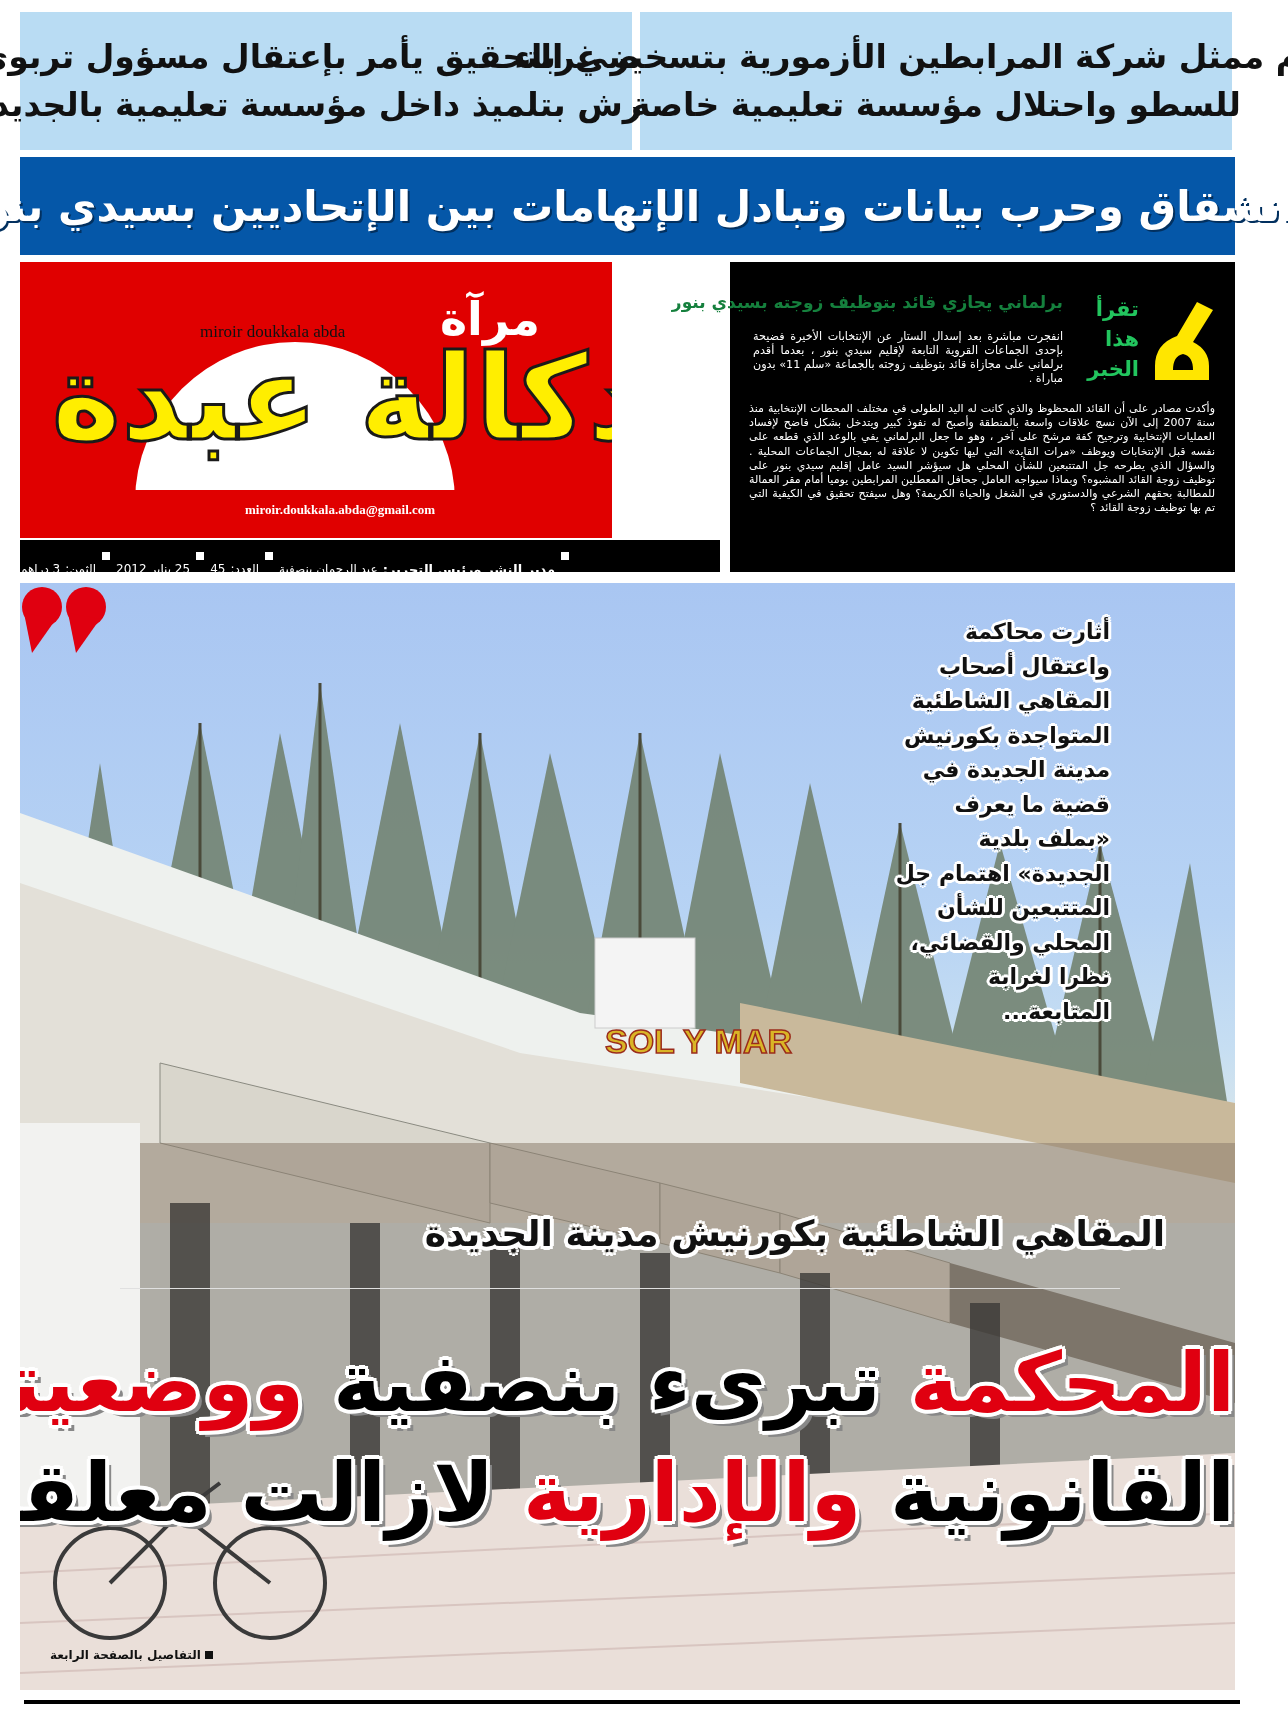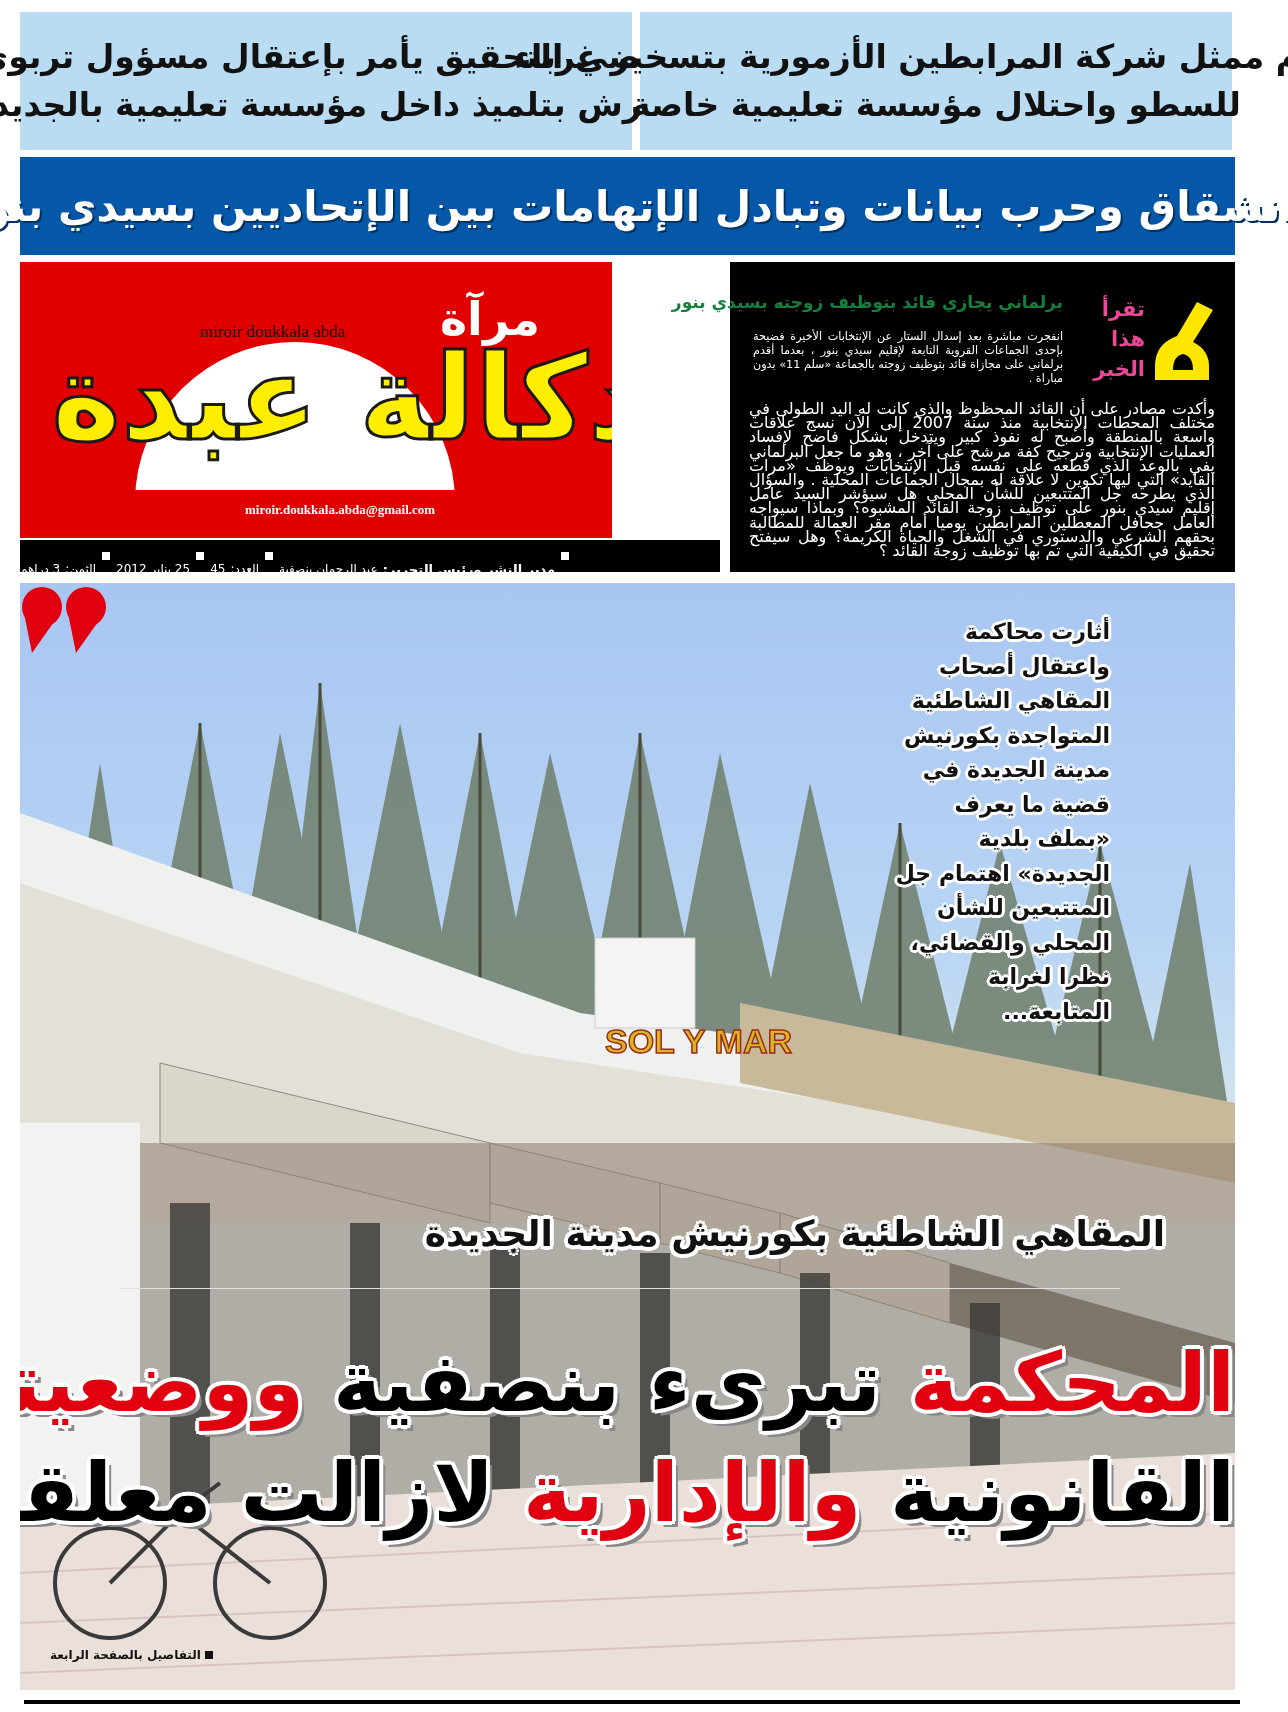--- a/index.html
+++ b/index.html
@@ -39,28 +39,28 @@
   .info-bar { left: 20px; top: 540px; width: 700px; height: 32px; background: #000;
               display: flex; align-items: center; justify-content: flex-end; padding-right: 14px;
               box-sizing: border-box; direction: rtl; }
   .info-bar span { color: #fff; font-size: 12px; white-space: nowrap; margin-top: 26px; }
   .info-bar .sq { display: inline-block; width: 8px; height: 8px; background: #fff; margin: 0 6px; vertical-align: middle; }
   .info-bar .bold { font-weight: bold; font-size: 13px; }
 
   
   .blackbox { left: 730px; top: 262px; width: 505px; height: 310px; background: #000; }
   .blackbox .la { position: absolute; right: 18px; top: 34px; width: 70px; height: 86px; }
-  .blackbox .kicker { position: absolute; right: 90px; top: 32px; direction: rtl; text-align: right;
-                      color: #ec4899; font-weight: bold; font-size: 21px; line-height: 30px; }
+  .blackbox .kicker { position: absolute; right: 96px; top: 32px; direction: rtl; text-align: right;
+                      color: #22c55e; font-weight: bold; font-size: 21px; line-height: 30px; }
   .blackbox .headline { position: absolute; right: 172px; top: 30px; direction: rtl; color: #15803d;
                         font-weight: bold; font-size: 17px; white-space: nowrap; letter-spacing: -0.5px; }
   .blackbox .lead { position: absolute; right: 172px; top: 68px; width: 310px; direction: rtl;
                     text-align: justify; color: #fff; font-size: 11.2px; line-height: 14px; }
   .blackbox .body { position: absolute; right: 20px; top: 140px; width: 466px; direction: rtl;
-                    text-align: justify; color: #fff; font-size: 16px; line-height: 14.2px; margin-left: 11px; }
+                    text-align: justify; color: #fff; font-size: 11px; line-height: 14.2px; margin-left: 11px; }
 
   
   .photo { left: 20px; top: 583px; width: 1215px; height: 1107px; overflow: hidden;
            background: linear-gradient(180deg, #a9c6f2 0%, #b7d3f4 30%, #c6def2 42%, #d9e6ea 50%); }
   .photo svg { position: absolute; left: 0; top: 0; }
 
   .quote-mark { position: absolute; right: 30px; top: 30px; }
   .pull-quote { position: absolute; right: 125px; top: 32px; direction: rtl; text-align: right;
                 font-weight: bold; font-size: 22px; line-height: 34.5px; color: #111; width: 250px;
                 text-shadow: -2px -2px 0 #fff, 2px -2px 0 #fff, -2px 2px 0 #fff, 2px 2px 0 #fff,

